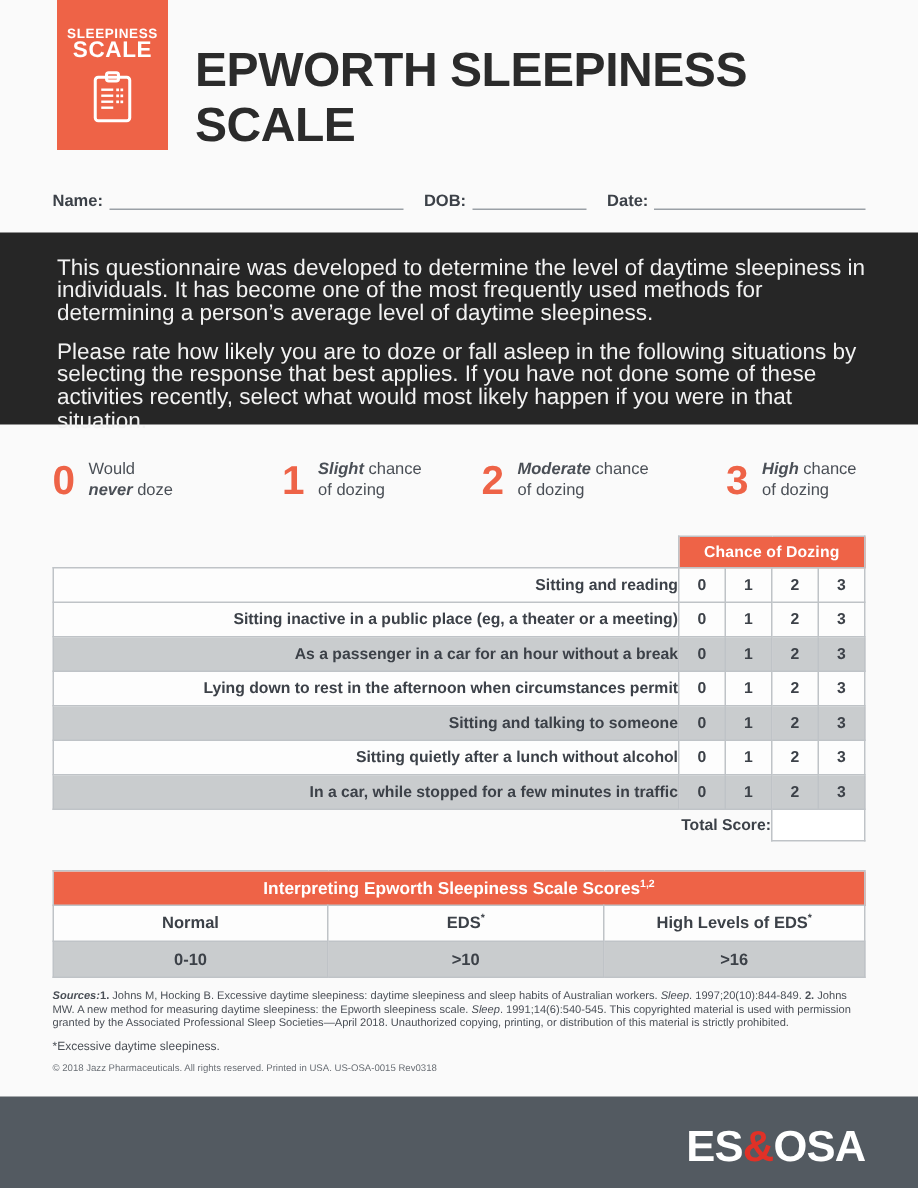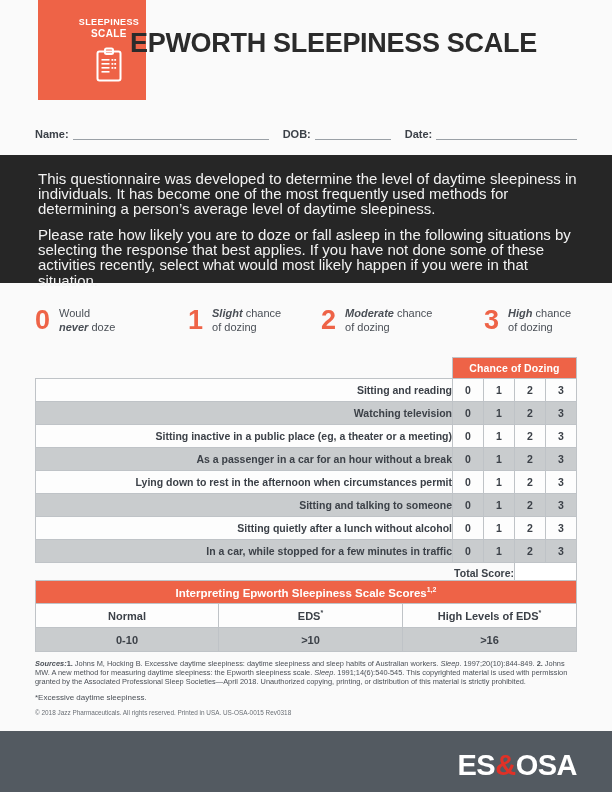--- a/index.html
+++ b/index.html
@@ -10,31 +10,31 @@
     color:#3c4148;
     overflow:hidden;
     position:relative;
   }
   .page{position:relative;width:612px;height:792px;}
 
   
   .header{position:absolute;left:0;top:0;width:612px;height:100px;}
   .logo-badge{
     position:absolute;left:38px;top:0;width:74px;height:100px;
-    background:#ee6347;color:#fff;text-align:center;padding-left:34px;
+    background:#ee6347;color:#fff;text-align:center;
   }
   .logo-badge .l1{
     display:block;font-size:9px;font-weight:bold;letter-spacing:.4px;
     line-height:11px;padding-top:17px;
   }
-  .logo-badge .l2{display:block;font-size:10px;font-weight:bold;letter-spacing:.4px;line-height:11px;}
+  .logo-badge .l2{display:block;font-size:15px;font-weight:bold;letter-spacing:.4px;line-height:11px;}
   .clipboard{margin:8px auto 0;display:block;}
   .title{
     position:absolute;left:130px;top:28px;
-    font-size:27px;font-weight:bold;letter-spacing:-0.3px;
+    font-size:32px;font-weight:bold;letter-spacing:-0.3px;
     color:#2b2b2b;
   }
 
   
   .namerow{
     position:absolute;left:35px;top:120px;width:542px;height:20px;
     display:flex;align-items:flex-end;
   }
   .fieldlabel{font-size:11px;font-weight:bold;color:#3c4148;white-space:nowrap;padding-right:4px;}
   .ruleline{border-bottom:1px solid #9aa0a6;height:12px;}
@@ -225,27 +225,20 @@
           <td class="spacer"></td>
           <td class="hdr-dozing" colspan="4">Chance of Dozing</td>
         </tr>
         <tr class="norm">
           <td class="qlabel">Sitting and reading</td>
           <td class="qval">0</td>
           <td class="qval">1</td>
           <td class="qval">2</td>
           <td class="qval">3</td>
         </tr>
-        <tr class="alt">
-          <td class="qlabel">Watching television</td>
-          <td class="qval">0</td>
-          <td class="qval">1</td>
-          <td class="qval">2</td>
-          <td class="qval">3</td>
-        </tr>
         <tr class="norm">
           <td class="qlabel">Sitting inactive in a public place (eg, a theater or a meeting)</td>
           <td class="qval">0</td>
           <td class="qval">1</td>
           <td class="qval">2</td>
           <td class="qval">3</td>
         </tr>
         <tr class="alt">
           <td class="qlabel">As a passenger in a car for an hour without a break</td>
           <td class="qval">0</td>

